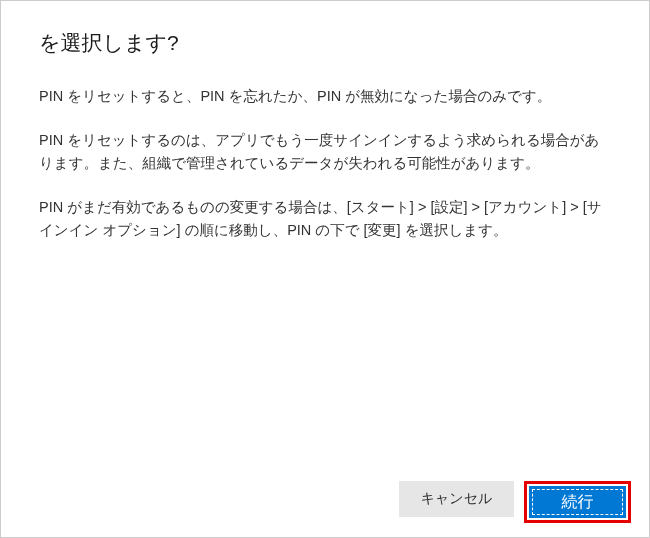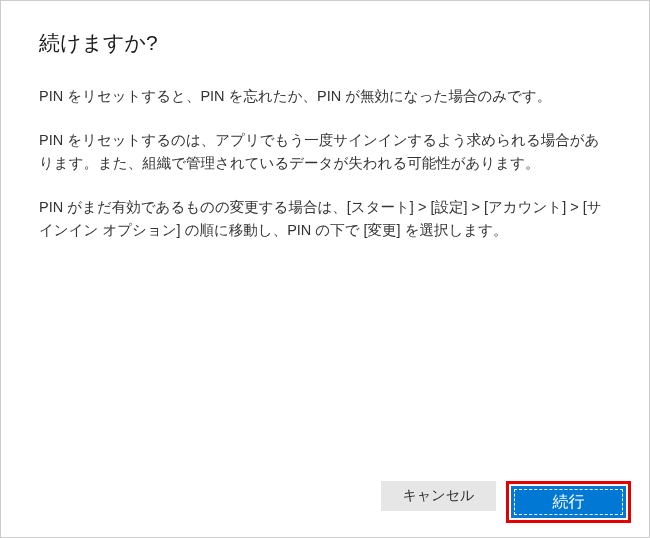--- a/index.html
+++ b/index.html
@@ -32,56 +32,56 @@
     }
     .button-bar {
       position: absolute;
       bottom: 14px;
       right: 18px;
       display: flex;
       gap: 10px;
     }
     .btn {
       min-width: 115px;
-      height: 30px;
+      height: 36px;
       font-size: 14px;
       font-family: inherit;
       border: none;
       cursor: pointer;
       display: inline-flex;
       align-items: center;
       justify-content: center;
       margin-left: 24px;
     }
     .btn-cancel {
       background: #e6e6e6;
       color: #2b2b2b;
     }
     .btn-primary-highlight {
       border: 3px solid #e50000;
       padding: 2px;
     }
     .btn-primary {
       background: #0078d4;
       color: #ffffff;
-      width: 115px;
+      width: 97px;
       height: 32px;
       outline: 1px dashed #ffffff;
       outline-offset: -4px;
       display: inline-flex;
       align-items: center;
       justify-content: center;
       cursor: pointer;
     }
   </style>
 </head>
 <body>
 
 <div class="dialog-content">
-  <h1 class="dialog-title">続けますか?</h1>
+  <h1 class="dialog-title">を選択します?</h1>
   <p class="dialog-paragraph">PIN をリセットすると、PIN を忘れたか、PIN が無効になった場合のみです。</p>
   <p class="dialog-paragraph">PIN をリセットするのは、アプリでもう一度サインインするよう求められる場合があります。また、組織で管理されているデータが失われる可能性があります。</p>
   <p class="dialog-paragraph">PIN がまだ有効であるものの変更する場合は、[スタート] &gt; [設定] &gt; [アカウント] &gt; [サインイン オプション] の順に移動し、PIN の下で [変更] を選択します。</p>
 </div>
 
 <div class="button-bar">
   <button class="btn btn-cancel">キャンセル</button>
   <div class="btn-primary-highlight">
     <div class="btn-primary" role="button">続行</div>
   </div>

